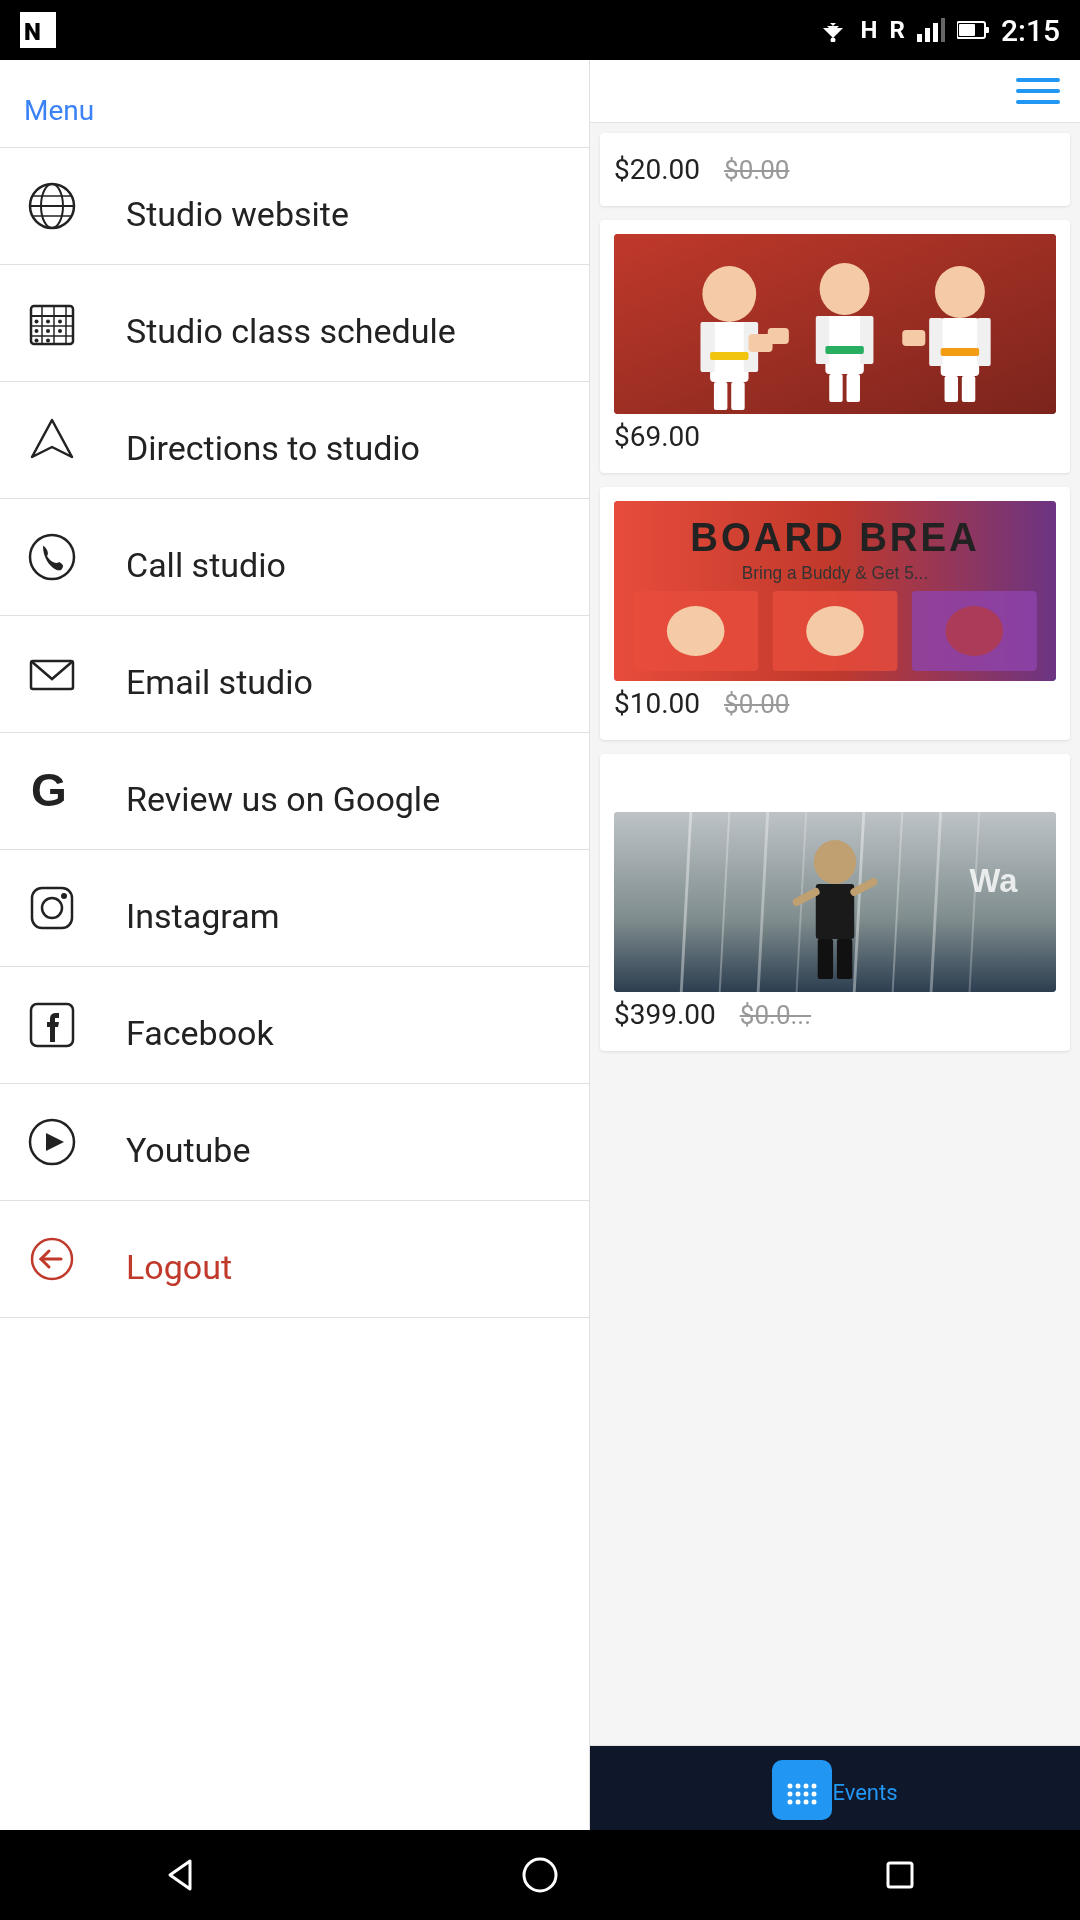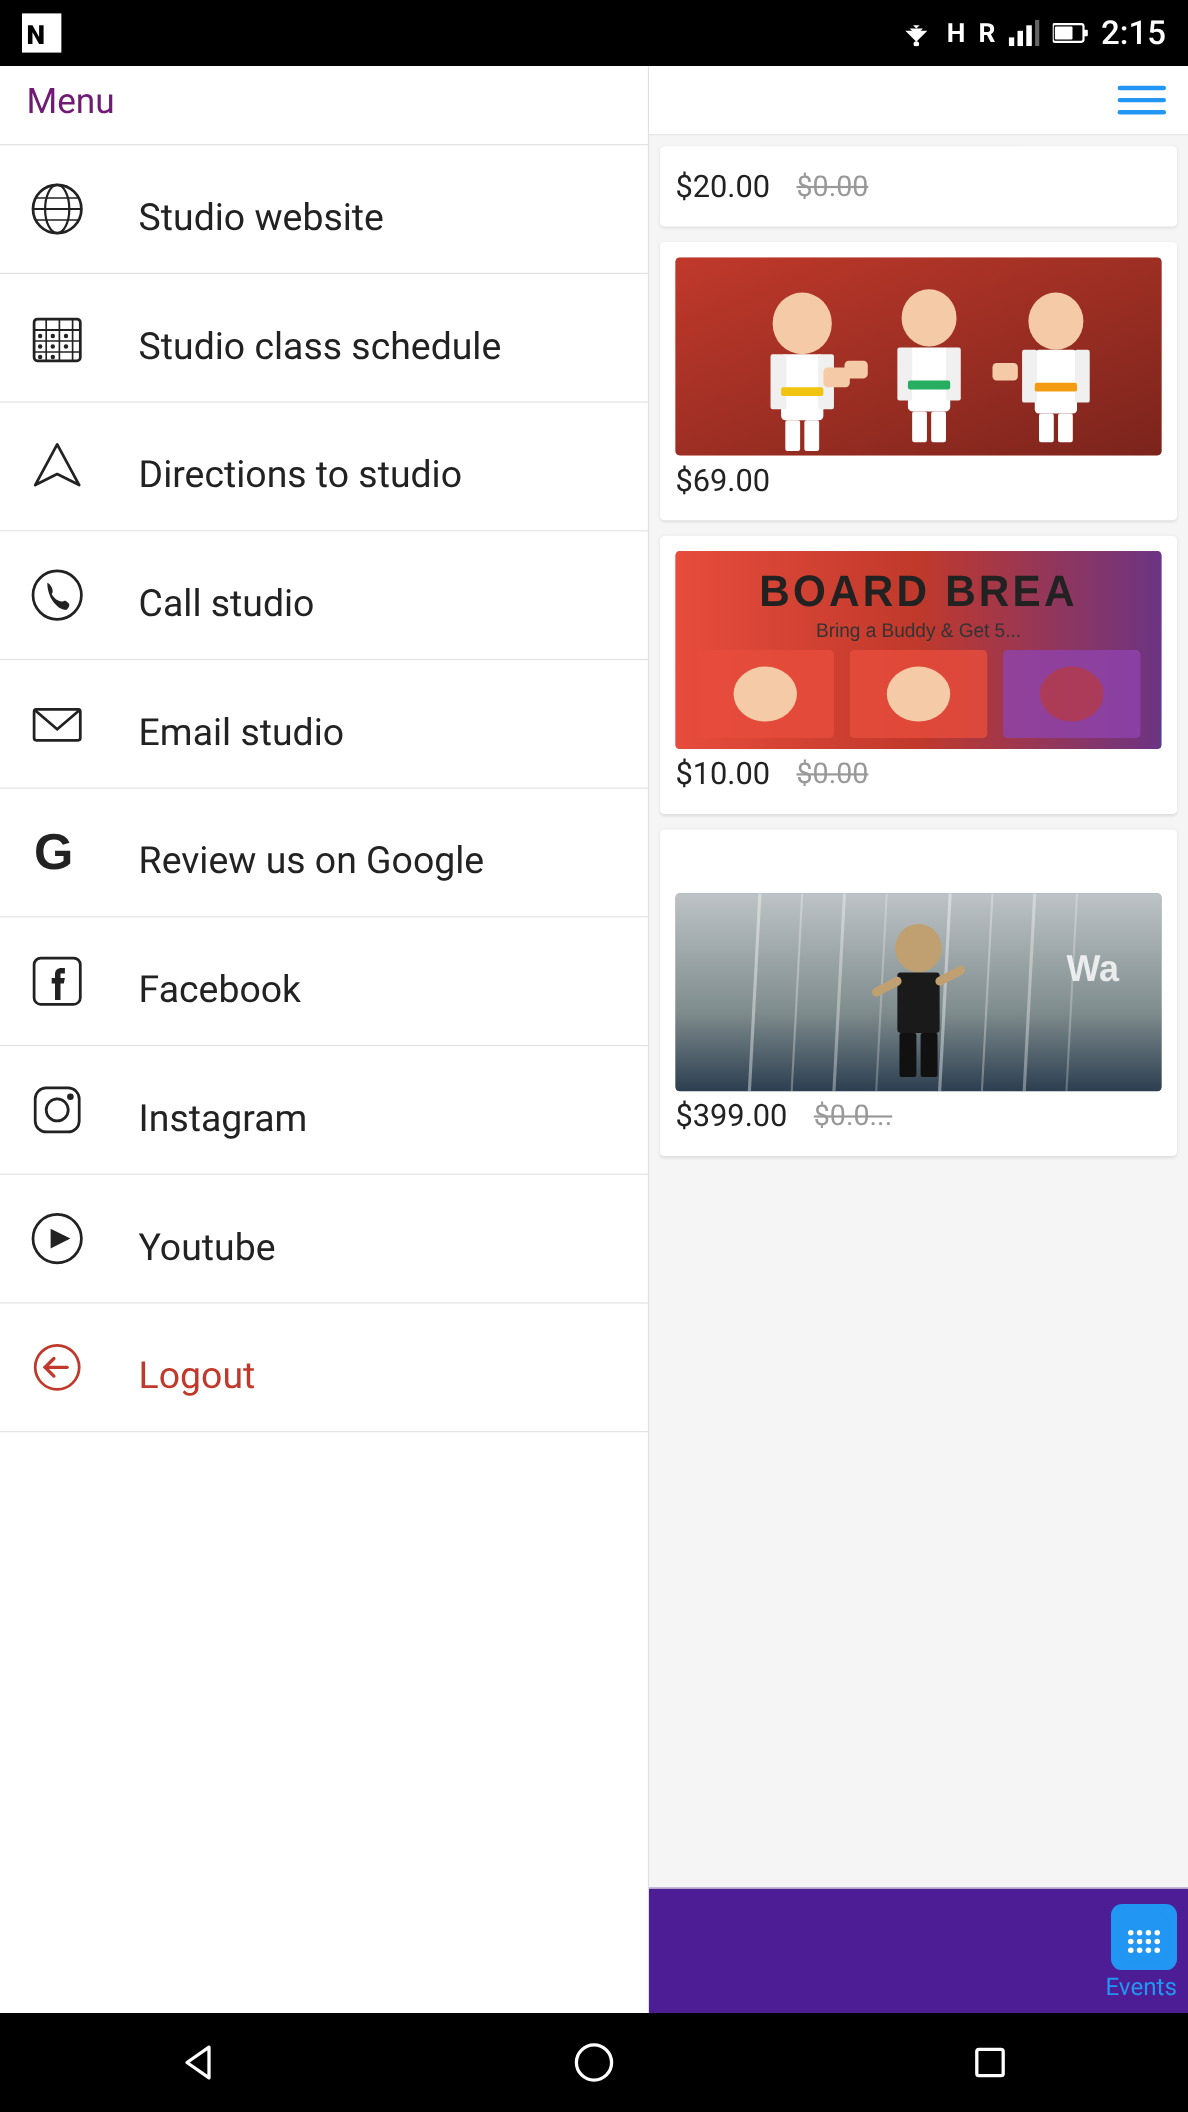--- a/index.html
+++ b/index.html
@@ -59,23 +59,23 @@
     
     .menu-panel {
       width: 590px;
       background: #fff;
       border-right: 1px solid #e0e0e0;
       display: flex;
       flex-direction: column;
     }
 
     .menu-title {
-      padding: 13px 24px 20px 24px;
-      font-size: 32px;
-      color: #701a75;
+      padding: 34px 24px 20px 24px;
+      font-size: 28px;
+      color: #3b82f6;
       font-weight: 400;
       border-bottom: 1px solid #e0e0e0;
     }
 
     .menu-item {
       display: flex;
       align-items: flex-end;
       padding: 30px 24px;
       border-bottom: 1px solid #e0e0e0;
       cursor: pointer;
@@ -208,26 +208,26 @@
       width: 60px;
       height: 60px;
       display: flex;
       align-items: center;
       justify-content: center;
       cursor: pointer;
     }
 
     
     .events-tab {
-      background: #4c1d95;
+      background: #0f172a;
       border-top: 1px solid #e0e0e0;
       padding: 14px 10px 10px;
       display: flex;
-      flex-direction: column;
-      align-items: flex-end;
+      flex-direction: row;
+      align-items: center;
       justify-content: center;
     }
 
     .events-icon {
       width: 60px;
       height: 60px;
       background: #2196F3;
       border-radius: 10px;
       display: flex;
       align-items: center;
@@ -361,36 +361,36 @@
         <svg width="50" height="50" viewBox="0 0 50 50">
           <text x="4" y="40" font-size="46" font-weight="900" fill="#222" font-family="Arial, sans-serif">G</text>
         </svg>
       </div>
       <span class="menu-item-label">Review us on Google</span>
     </div>
 
     <div class="menu-item">
       <div class="menu-item-icon">
         <svg width="50" height="50" viewBox="0 0 50 50">
-          <rect x="4" y="4" width="42" height="42" rx="6" fill="none" stroke="#222" stroke-width="2.5"></rect>
-          <path d="M28,18 L28,22 L32,22 L31,27 L28,27 L28,42 L23,42 L23,27 L20,27 L20,22 L23,22 L23,19 C23,15 25,13 29,13 L32,13 L32,18 Z" fill="#222"></path>
-        </svg>
-      </div>
-      <span class="menu-item-label">Facebook</span>
-    </div>
-
-    <div class="menu-item">
-      <div class="menu-item-icon">
-        <svg width="50" height="50" viewBox="0 0 50 50">
           <rect x="5" y="5" width="40" height="40" rx="10" fill="none" stroke="#222" stroke-width="2.5"></rect>
           <circle cx="25" cy="25" r="10" fill="none" stroke="#222" stroke-width="2.5"></circle>
           <circle cx="37" cy="13" r="3" fill="#222"></circle>
         </svg>
       </div>
       <span class="menu-item-label">Instagram</span>
+    </div>
+
+    <div class="menu-item">
+      <div class="menu-item-icon">
+        <svg width="50" height="50" viewBox="0 0 50 50">
+          <rect x="4" y="4" width="42" height="42" rx="6" fill="none" stroke="#222" stroke-width="2.5"></rect>
+          <path d="M28,18 L28,22 L32,22 L31,27 L28,27 L28,42 L23,42 L23,27 L20,27 L20,22 L23,22 L23,19 C23,15 25,13 29,13 L32,13 L32,18 Z" fill="#222"></path>
+        </svg>
+      </div>
+      <span class="menu-item-label">Facebook</span>
     </div>
 
     <div class="menu-item">
       <div class="menu-item-icon">
         <svg width="50" height="50" viewBox="0 0 50 50">
           <circle cx="25" cy="25" r="22" fill="none" stroke="#222" stroke-width="2.5"></circle>
           <polygon points="19,16 37,25 19,34" fill="#222"></polygon>
         </svg>
       </div>
       <span class="menu-item-label">Youtube</span>

